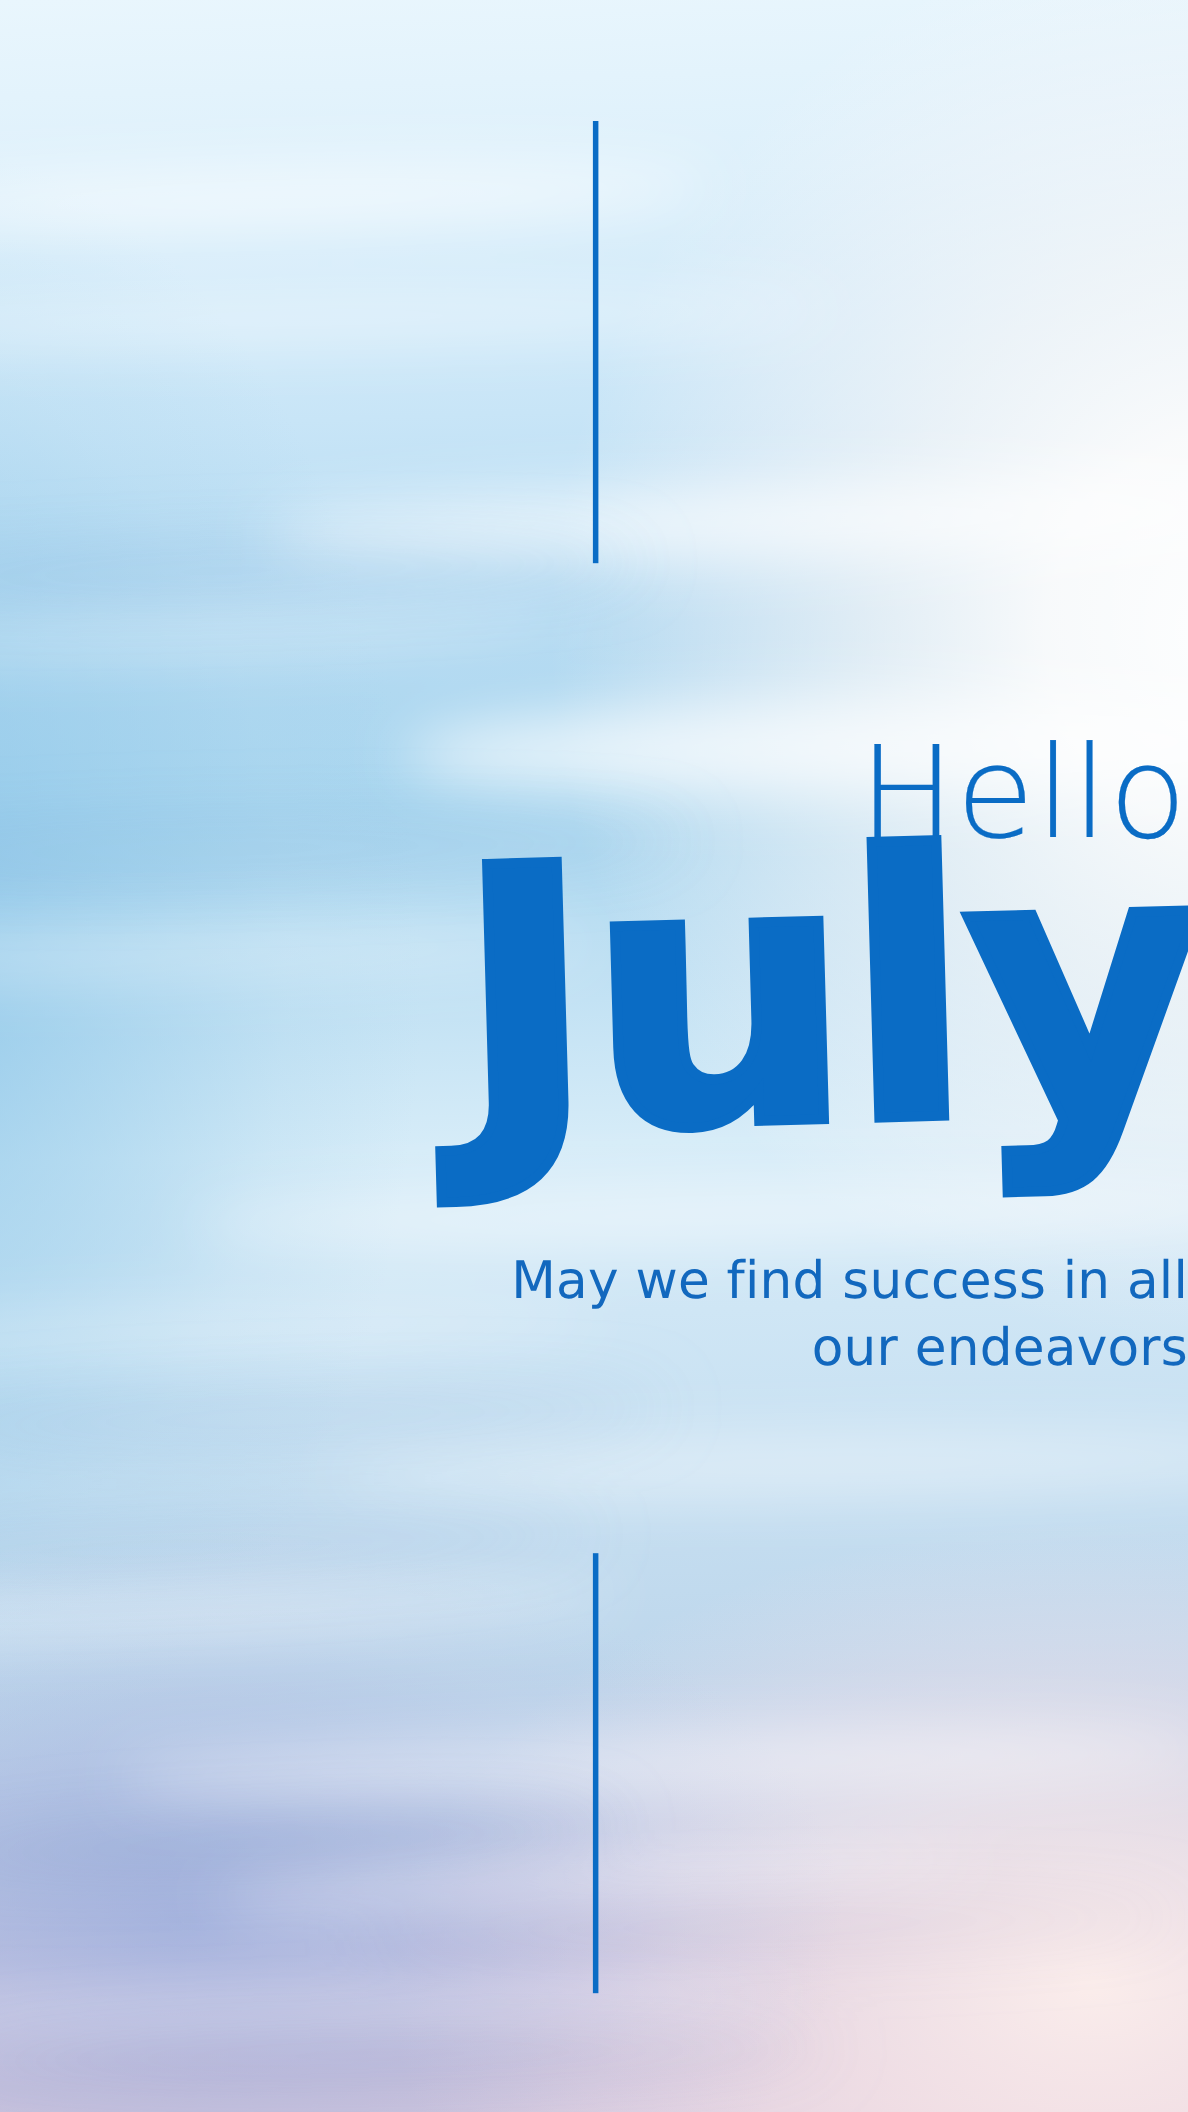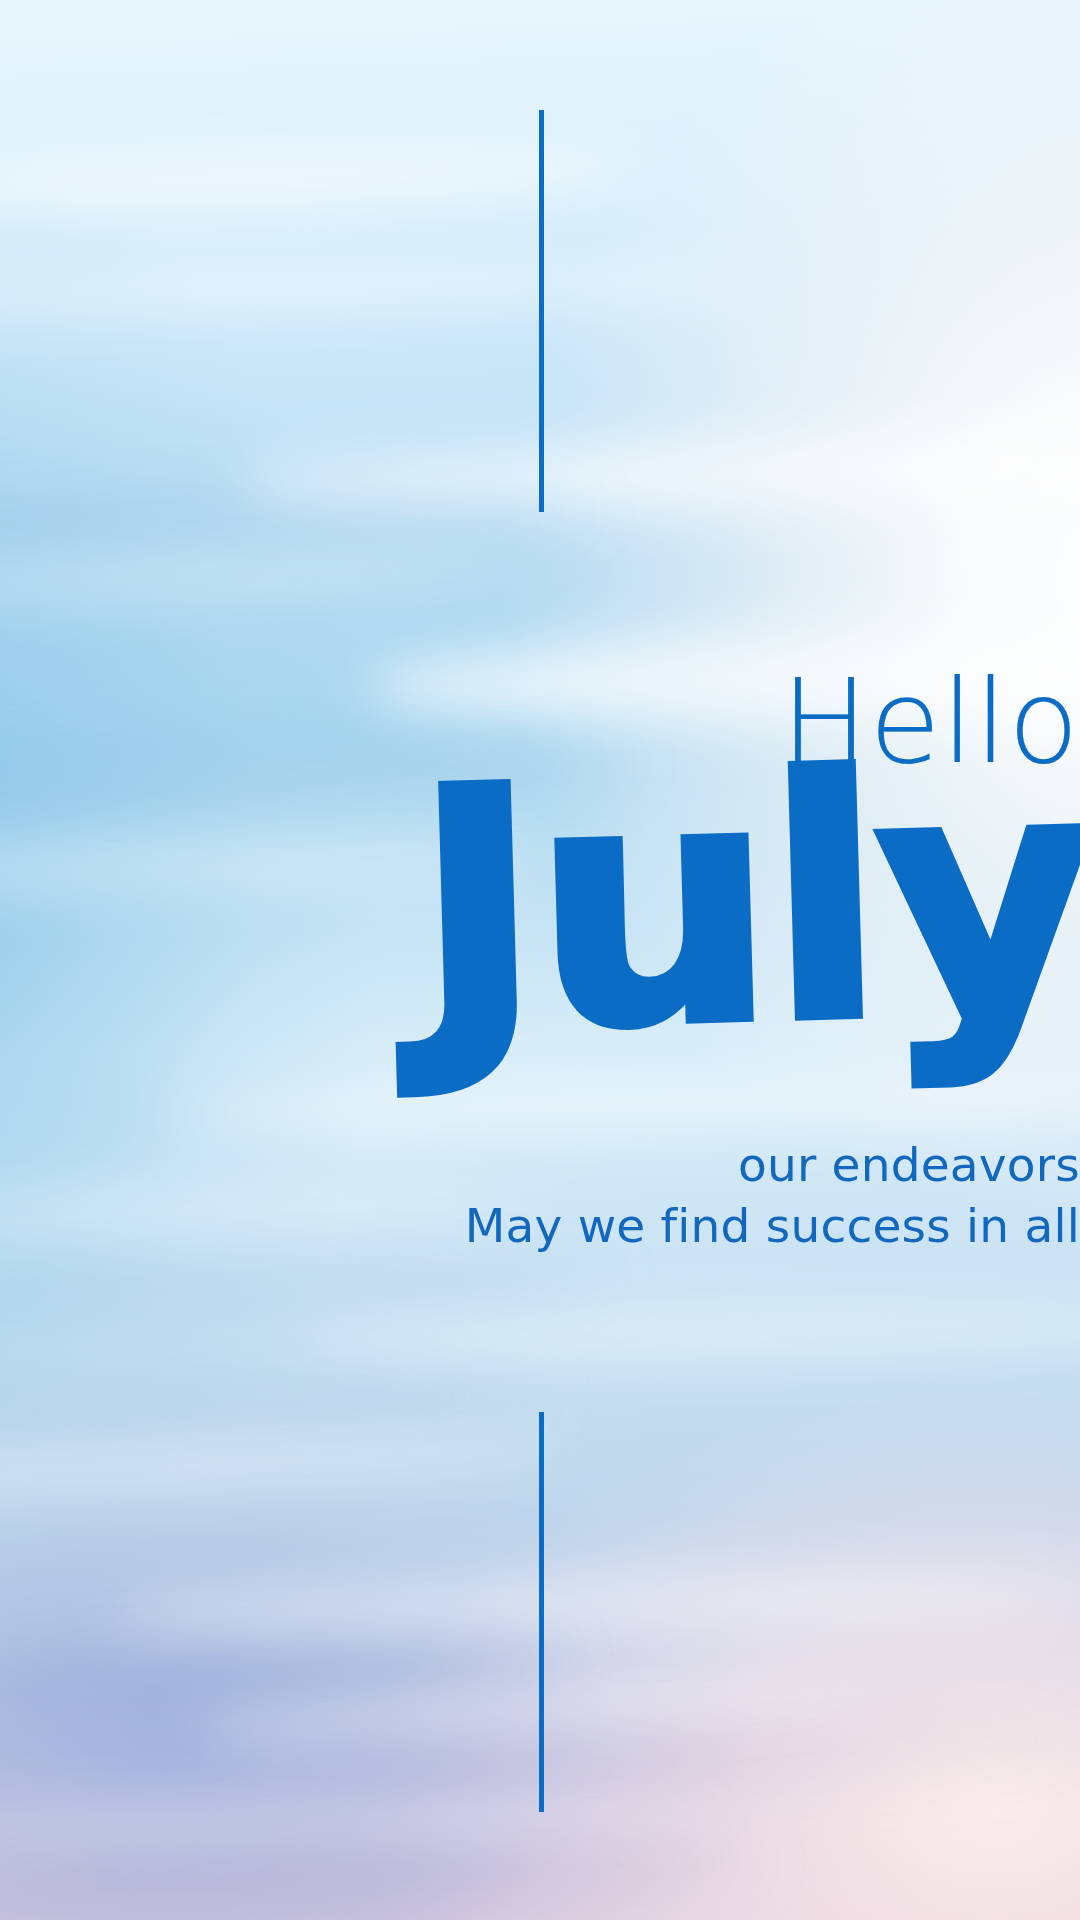--- a/index.html
+++ b/index.html
@@ -219,18 +219,18 @@
   <div class="rule rule-top"></div>
   <div class="rule rule-bottom"></div>
 
   <div class="content">
 
     <div class="greeting">Hello</div>
 
     <div class="month">July</div>
 
     <div class="tagline">
+      <span class="line">May we find success in all</span>
       <span class="line">our endeavors</span>
-      <span class="line">May we find success in all</span>
     </div>
 
   </div>
 </div>
 
 </body></html>

